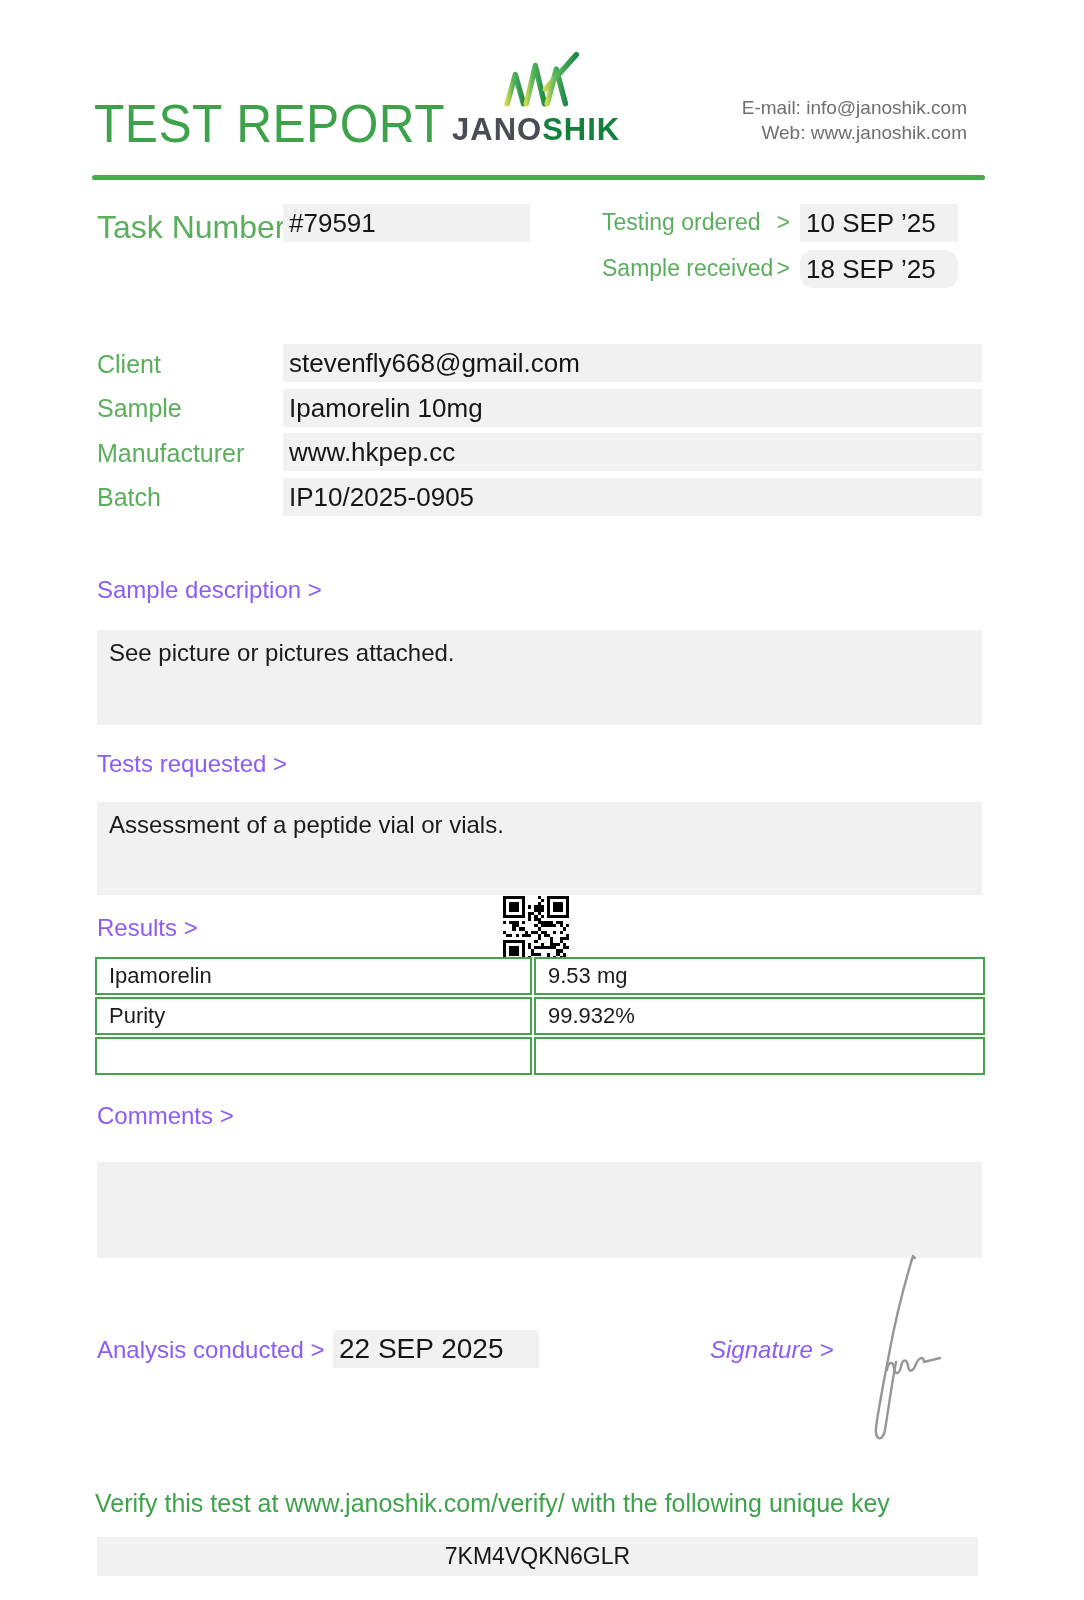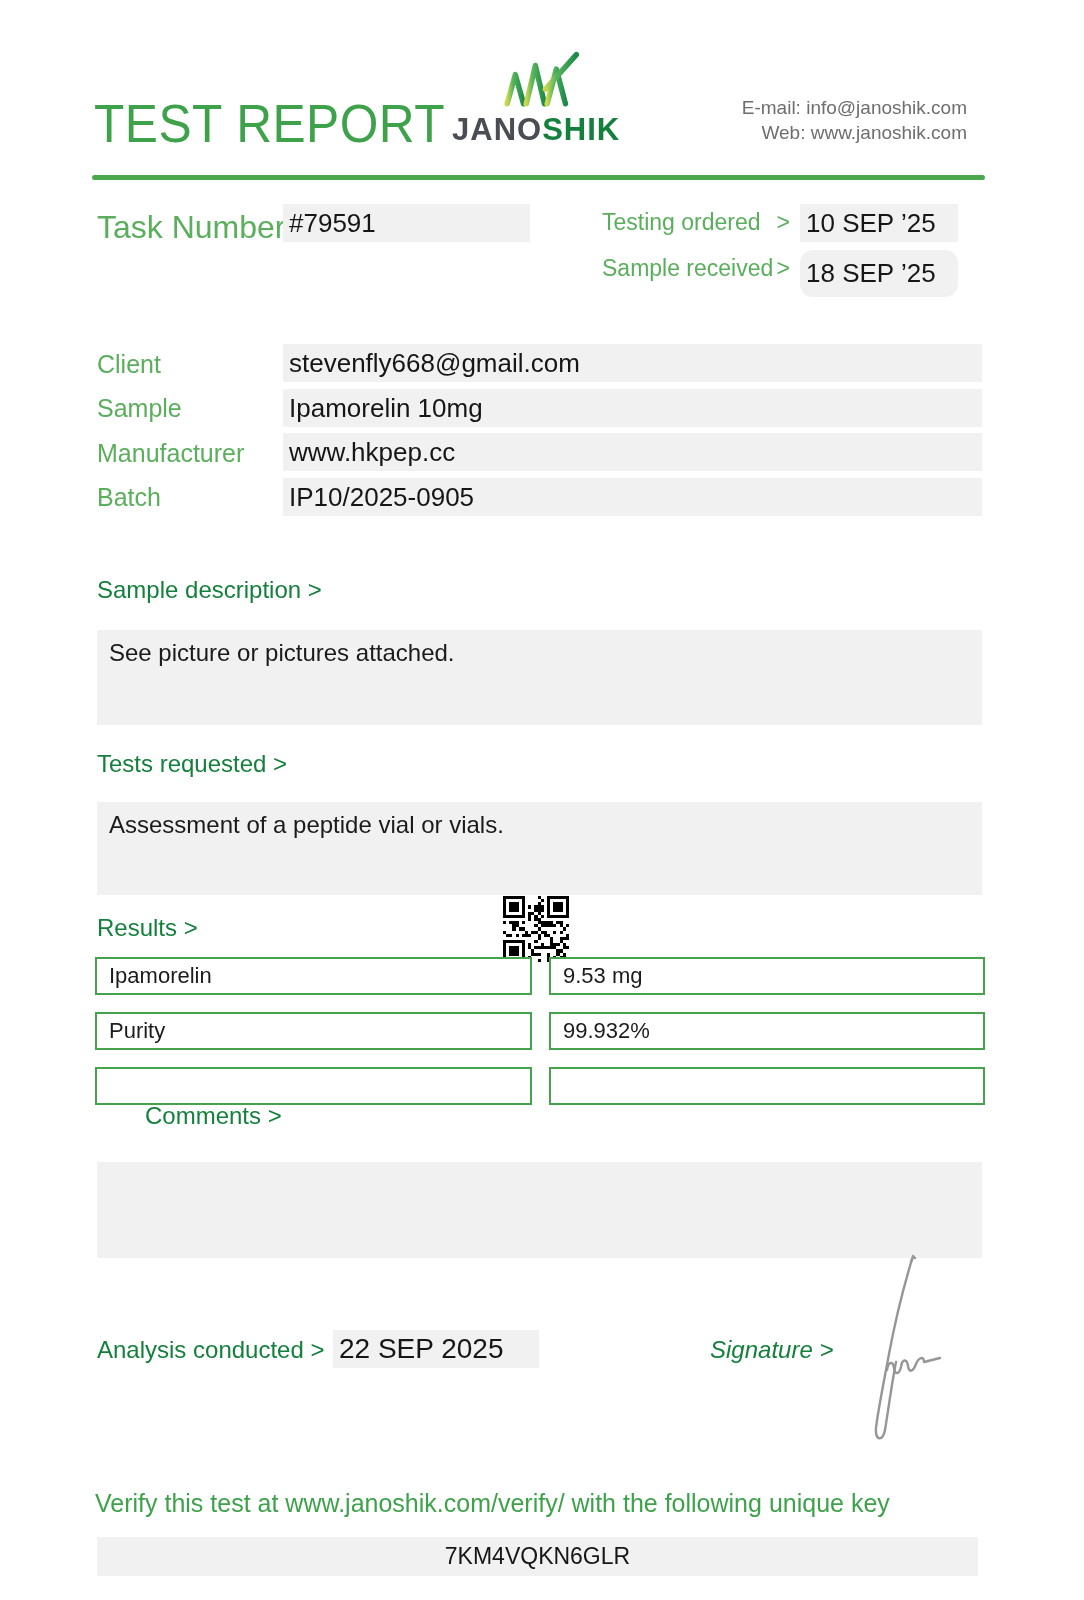--- a/index.html
+++ b/index.html
@@ -42,21 +42,21 @@
     line-height: 25px;
     color: #6e6e6e;
   }
 
   .rule {
     left: 92px; top: 175px; width: 893px; height: 5px;
     background: #4aa94f; border-radius: 3px;
   }
 
   .glabel { color: #5aae5c; font-size: 25px; white-space: nowrap; }
-  .heading { color: #15803d; font-size: 24px; white-space: nowrap; }
+  .heading { color: #8b5cf6; font-size: 24px; white-space: nowrap; }
 
   .vbox {
     background: #f1f1f1;
     color: #161616;
     display: flex;
     align-items: center;
     font-size: 26px;
     padding-left: 6px;
     white-space: nowrap;
   }
@@ -70,21 +70,21 @@
     background: #f1f1f1;
     color: #1b1b1b;
     font-size: 24px;
     padding: 9px 12px;
   }
 
   .results-table {
     left: 95px; top: 957px; width: 890px;
     display: grid;
     grid-template-columns: 437px 1fr;
-    gap: 17px;
+    gap: 2px;
   }
   .results-table .cell {
     border: 2px solid #44a34c;
     background: #ffffff;
     height: 38px;
     display: flex;
     align-items: center;
     padding-left: 12px;
     font-size: 22px;
     color: #1b1b1b;
@@ -148,21 +148,21 @@
       <span>&gt;</span>
   </div>
   <div class="abs vbox" style="left:800px; top:204px; width:158px; height:38px;">
       <span>10 SEP ’25</span>
     </div>
 
   <div class="abs date-label" style="left:602px; top:255px; width:188px;">
     <span>Sample received</span>
       <span>&gt;</span>
   </div>
-  <div class="abs vbox" style="left:800px; top:250px; width:158px; height:47px;border-radius:13px;">
+  <div class="abs vbox" style="left:800px; top:250px; width:158px; height:38px;border-radius:13px;">
       <span>18 SEP ’25</span>
     </div>
 
   <div class="abs glabel" style="left:97px; top:350px;">Client</div>
   <div class="abs vbox" style="left:283px; top:344px; width:699px; height:38px;">
       <span>stevenfly668@gmail.com</span>
     </div>
 
   <div class="abs glabel" style="left:97px; top:394px;">Sample</div>
   <div class="abs vbox" style="left:283px; top:389px; width:699px; height:38px;">
@@ -397,21 +397,21 @@
 
   <div class="abs results-table">
     <div class="cell">Ipamorelin</div>
     <div class="cell">9.53 mg</div>
     <div class="cell">Purity</div>
     <div class="cell">99.932%</div>
     <div class="cell"></div>
     <div class="cell"></div>
   </div>
 
-  <div class="abs heading" style="left:97px; top:1102px;margin-left:48px;">Comments &gt;</div>
+  <div class="abs heading" style="left:97px; top:1102px;">Comments &gt;</div>
   <div class="abs textbox" style="left:97px; top:1162px; width:885px; height:96px;"><span></span></div>
 
   <div class="abs heading" style="left:97px; top:1336px;">Analysis conducted &gt;</div>
   <div class="abs vbox" style="left:333px; top:1330px; width:206px; height:38px; font-size:28px;">
       <span>22 SEP 2025</span>
     </div>
 
   <div class="abs heading" style="left:710px; top:1336px;font-style:italic;">Signature &gt;</div>
 
   <svg class="abs sig" viewBox="0 0 110 205" aria-hidden="true">

